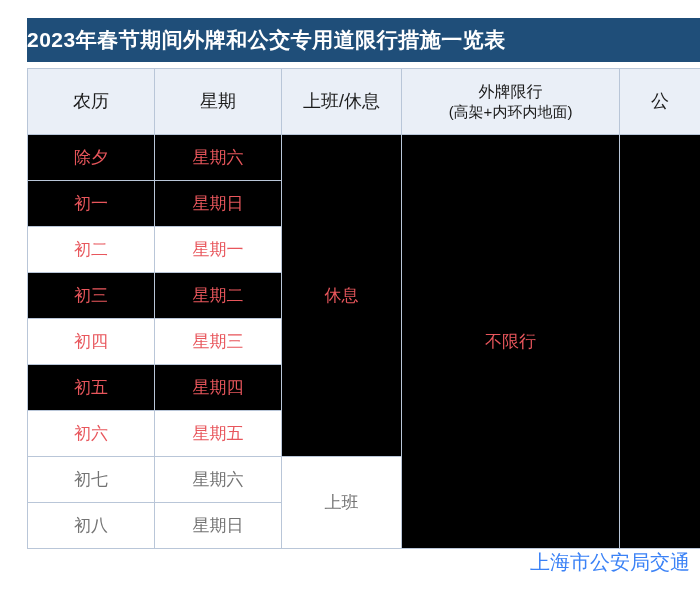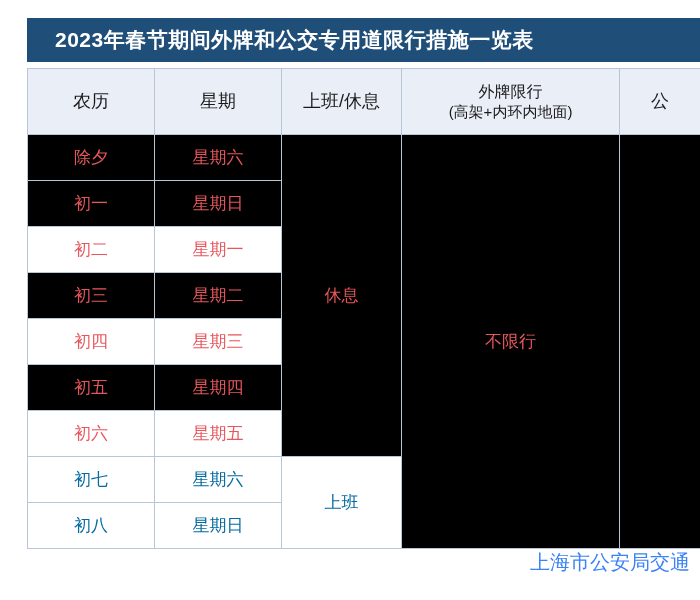--- a/index.html
+++ b/index.html
@@ -19,21 +19,20 @@
   
   .title-bar {
     position: absolute;
     left: 27px;
     top: 18px;
     width: 673px;
     height: 44px;
     background: #1f4e79;
     display: flex;
     align-items: center;
-    padding-left: 28px;
   }
   .title-bar .title-text {
     color: #ffffff;
     font-size: 21px;
     font-weight: bold;
     letter-spacing: 0.5px;
     white-space: nowrap;
   }
 
   
@@ -80,36 +79,36 @@
 
   
   tr.body td {
     height: 46px;
     font-size: 17px;
   }
   td.lunar, td.week {
     color: #e8565c;
   }
   td.black {
-    color: #0369a1;
+    color: #737373;
   }
   tr.shade td {
     background: #000000;
   }
   tr.plain td {
     background: #ffffff;
   }
   td.merged-rest {
     background: #eaf0f9;
     color: #e8565c;
     font-size: 18px;
   }
   td.merged-work {
     background: #eaf0f9;
-    color: #0369a1;
+    color: #737373;
     font-size: 18px;
     font-family: Liberation Serif, serif;
   }
   td.merged-nolimit {
     background: #f2f6fb;
     color: #e8565c;
     font-size: 18px;
   }
   td.merged-bus {
     background: #f2f6fb;

